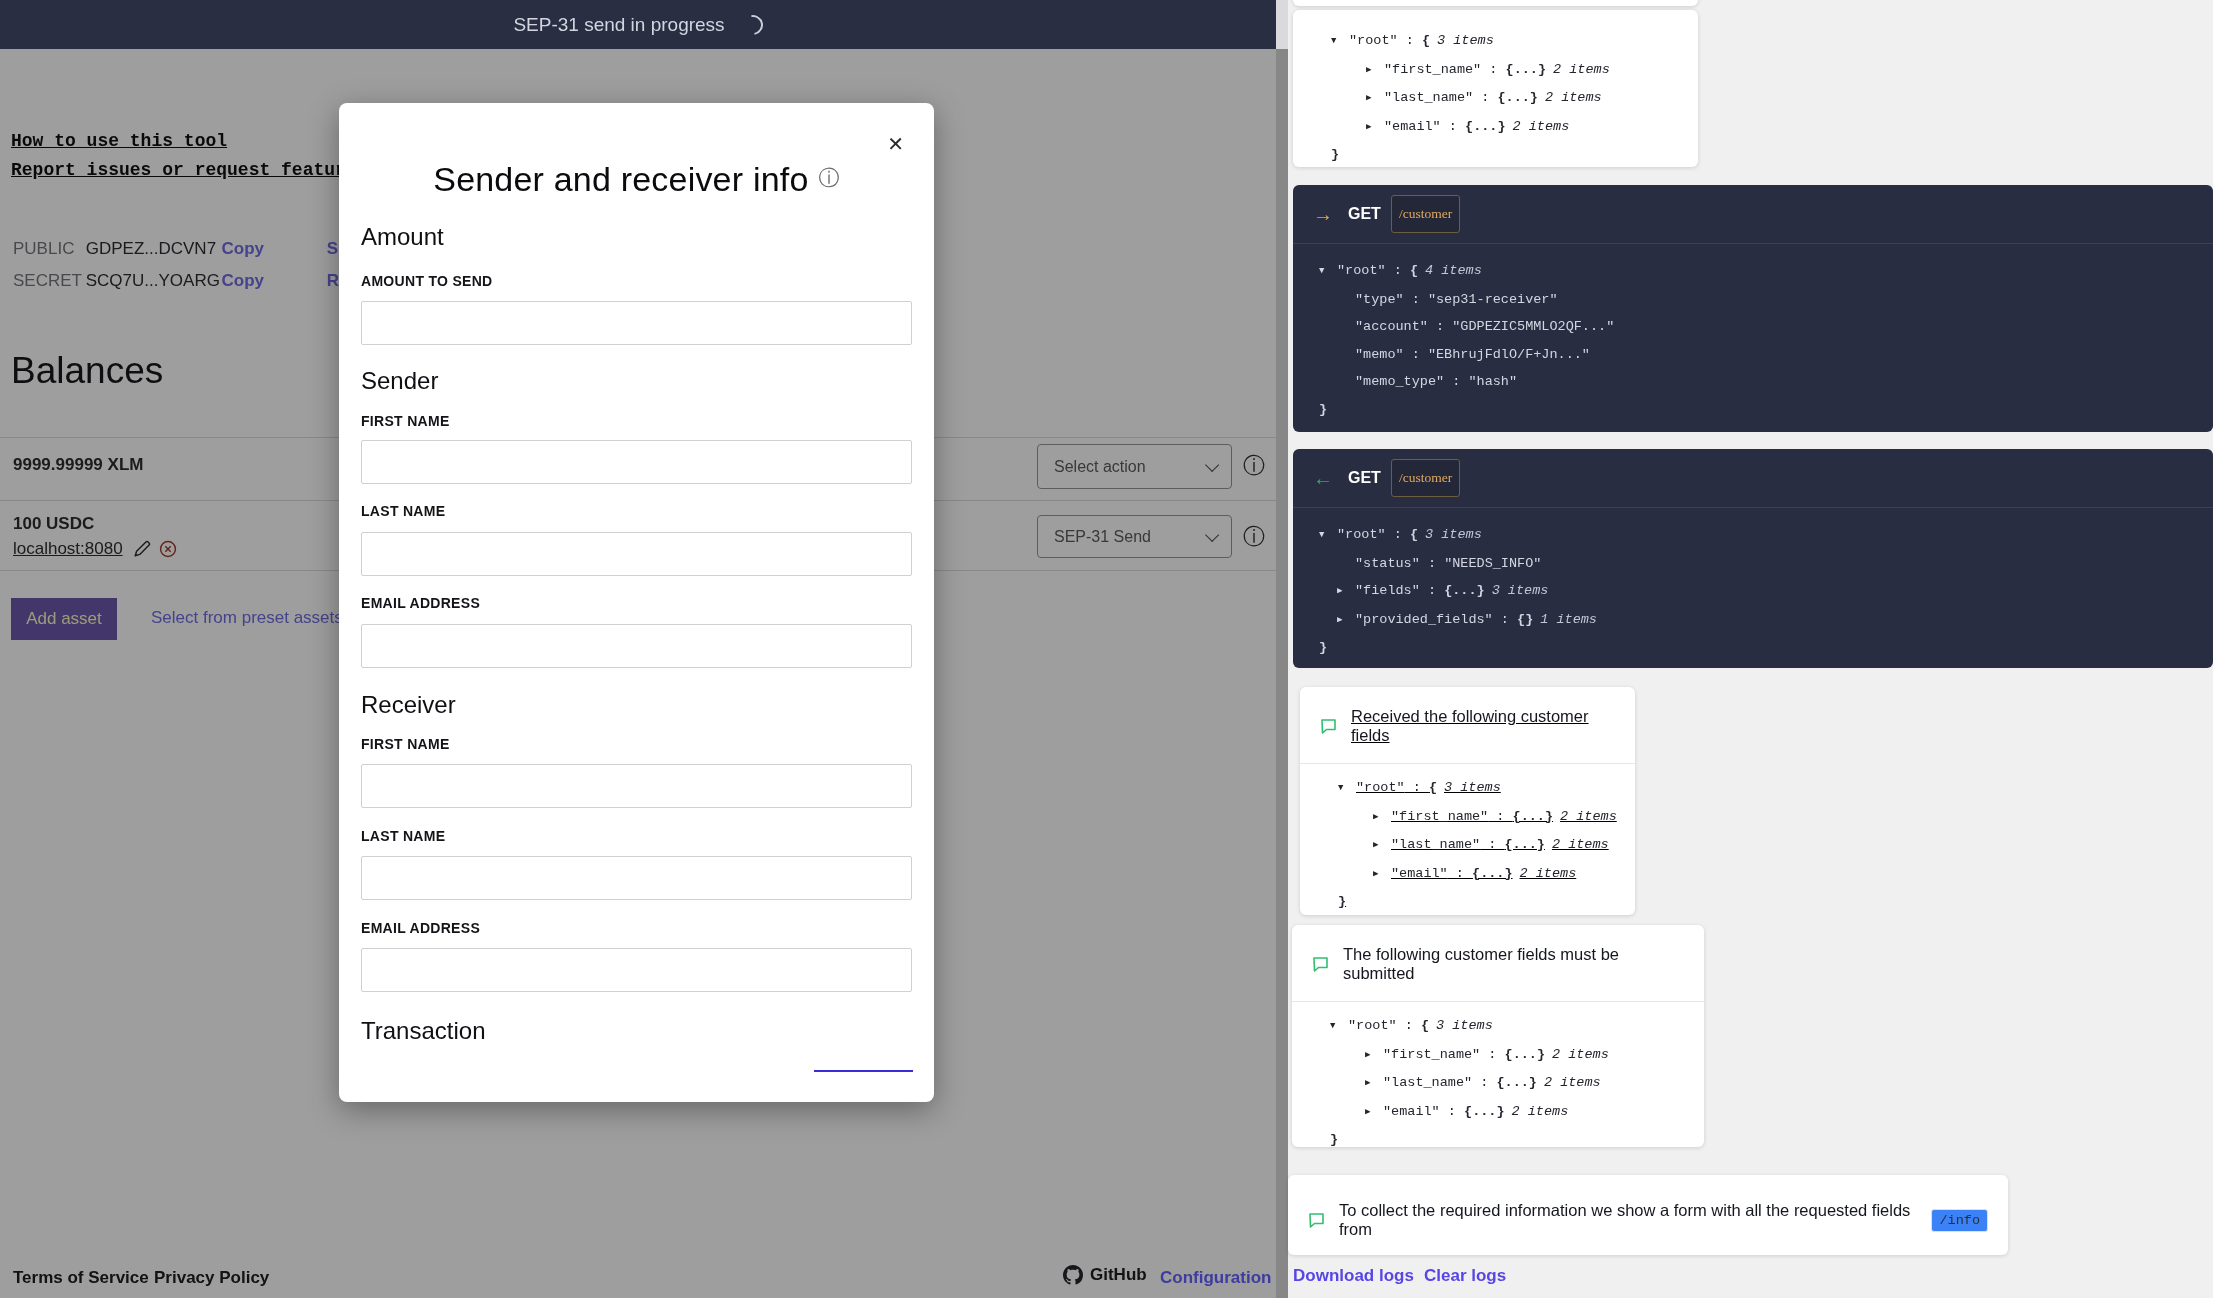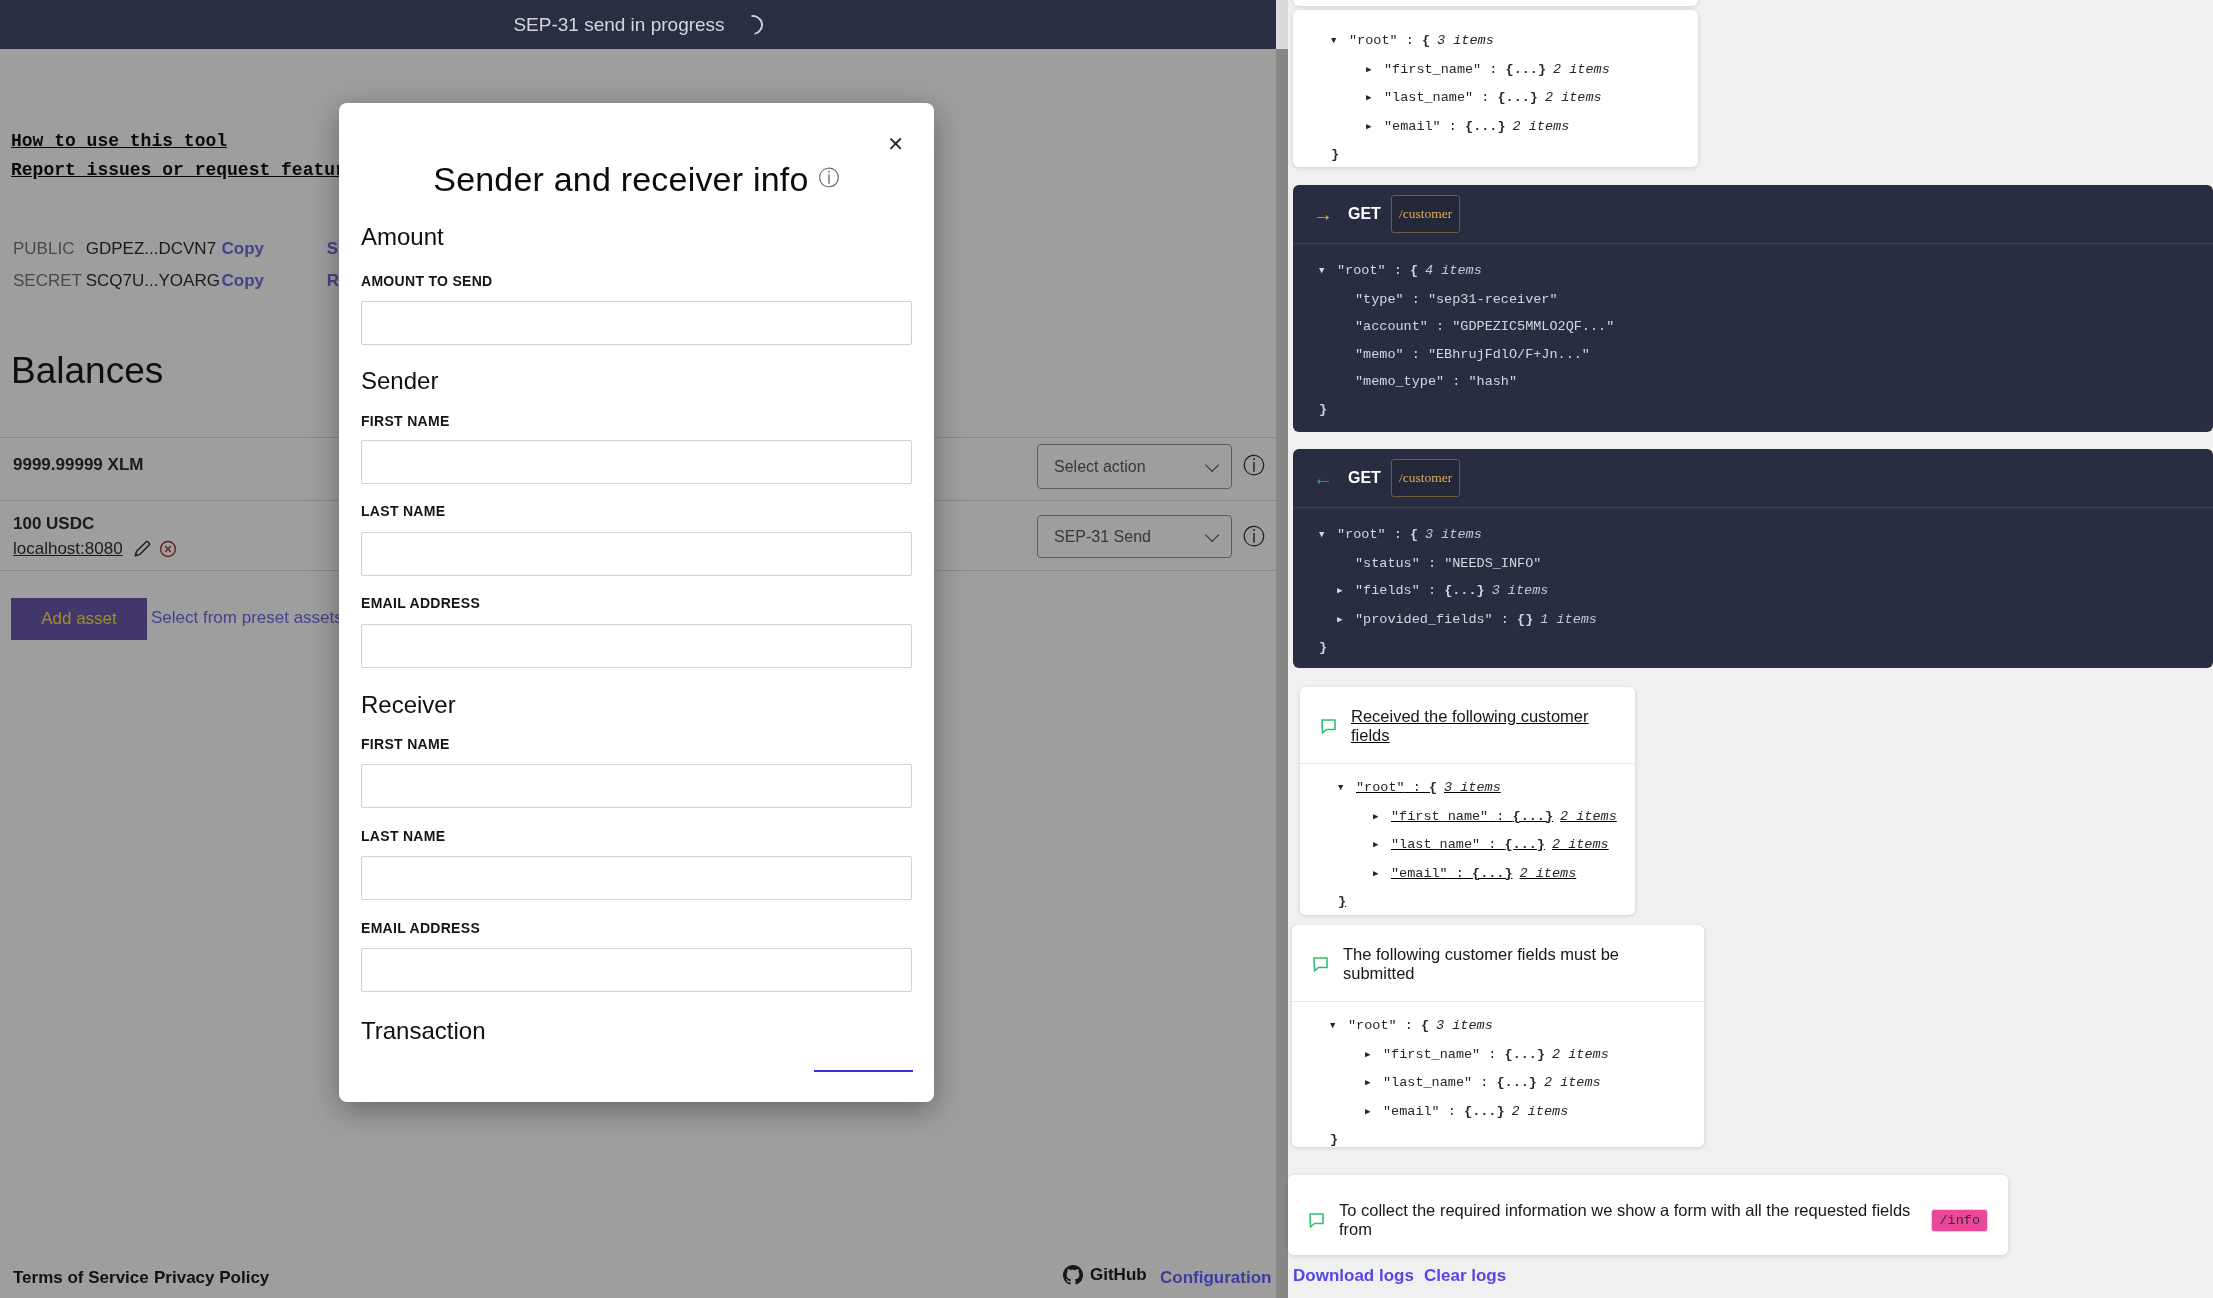--- a/index.html
+++ b/index.html
@@ -38,22 +38,22 @@
     position:absolute;width:195px;height:45px;border:1px solid #97979c;border-radius:4px;
     display:flex;align-items:center;padding:0 16px;box-sizing:border-box;
     font-size:16px;color:#5c5c61;background:transparent;
   }
   .selectbox .chev{
     margin-left:auto;width:9px;height:9px;border-right:1.8px solid #4a4a4f;border-bottom:1.8px solid #4a4a4f;
     transform:rotate(45deg) translateY(-3px);
   }
   .infoicon{position:absolute;font-size:22px;line-height:22px;color:#323236;}
   .btn-primary{
-    position:absolute;left:11px;top:598px;width:136px;height:42px;background:#6b57ab;border:none;
-    color:#fde047;font-size:17px;font-family:"Liberation Sans",sans-serif;cursor:pointer;
+    position:absolute;left:11px;top:598px;width:106px;height:42px;background:#6b57ab;border:none;
+    color:#fef9c3;font-size:17px;font-family:"Liberation Sans",sans-serif;cursor:pointer;
   }
   .presetlink{position:absolute;left:151px;top:608px;font-size:17px;color:#6f6ce0;font-weight:500;}
   .footlink{position:absolute;top:1268px;font-size:17px;font-weight:700;color:#202024;white-space:nowrap;}
   .footlink.purple{color:#6562ff;}
   .ghgroup{position:absolute;left:1063px;top:1265px;display:flex;align-items:center;gap:7px;}
   .ghgroup svg{width:20px;height:20px;fill:#24262c;}
   .ghgroup .lbl{font-size:17px;font-weight:700;color:#202024;}
 
   
   #overlay{position:absolute;left:0;top:49px;width:1288px;height:1249px;background:rgba(0,0,0,0.38);z-index:5;}
@@ -105,21 +105,21 @@
   .tri.d::before{content:"▼";}
   .tri.r::before{content:"▶";}
   
   .w-root{padding-left:20px;} .w-child{padding-left:55px;} .w-close{padding-left:20px;}
   
   .d-root{padding-left:8px;} .d-leaf{padding-left:44px;} .d-child{padding-left:26px;} .d-close{padding-left:8px;}
   .msg-head{display:flex;align-items:center;padding:20px 20px 18px;font-size:16.5px;color:#15171e;}
   .msg-head.bordered{border-bottom:1px solid #e6e6e9;}
   .bubble{margin-right:14px;flex:0 0 auto;}
   .codepill{
-    font-family:"Liberation Mono",monospace;font-size:13.5px;color:#2c2e36;background:#ec4899;
+    font-family:"Liberation Mono",monospace;font-size:13.5px;color:#2c2e36;background:#3b82f6;
     border:1px solid #e0e0e3;border-radius:3px;padding:3px 7px;
   }
   .loglink{position:absolute;top:1266px;font-size:17px;font-weight:700;color:#5746e5;white-space:nowrap;cursor:pointer;}
 </style>
 </head>
 <body>
 
 <div id="main">
 
   <div id="topbar">

